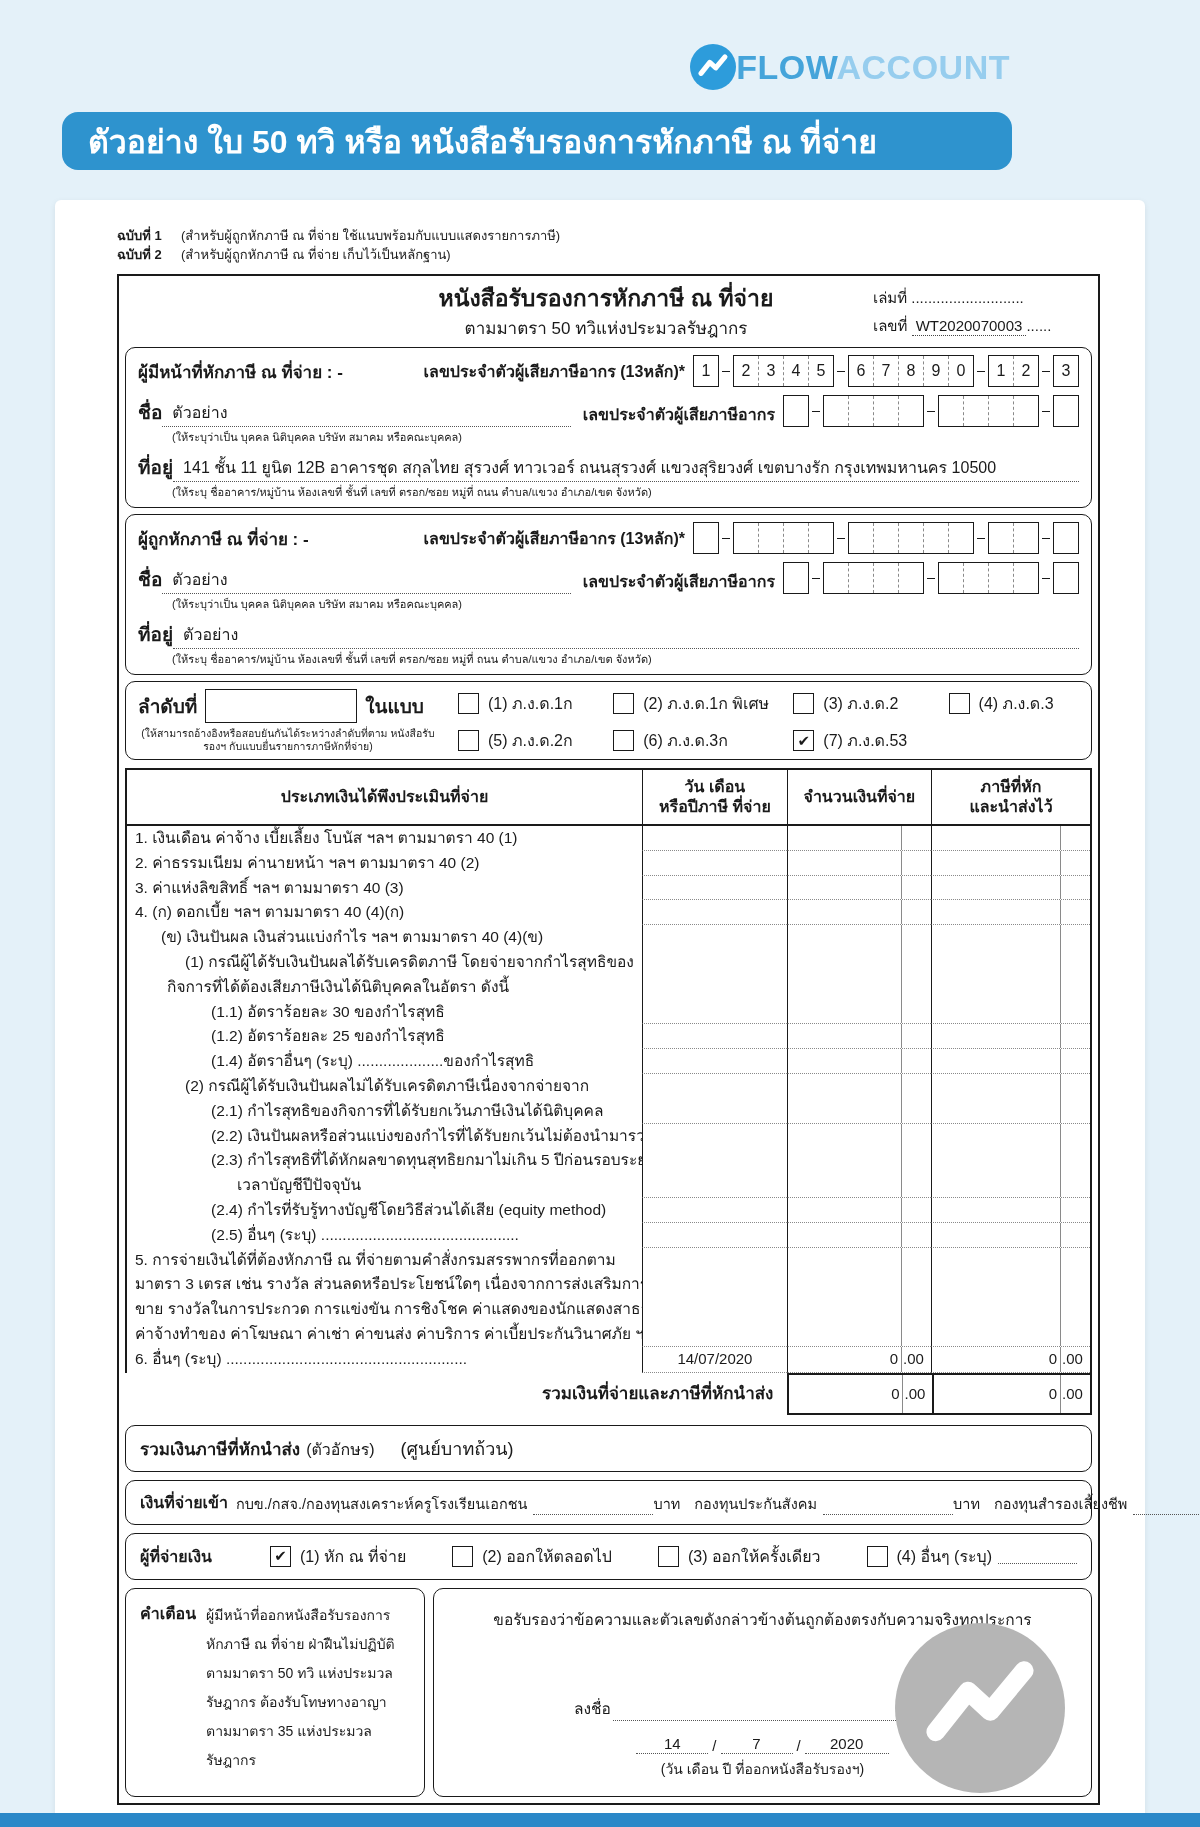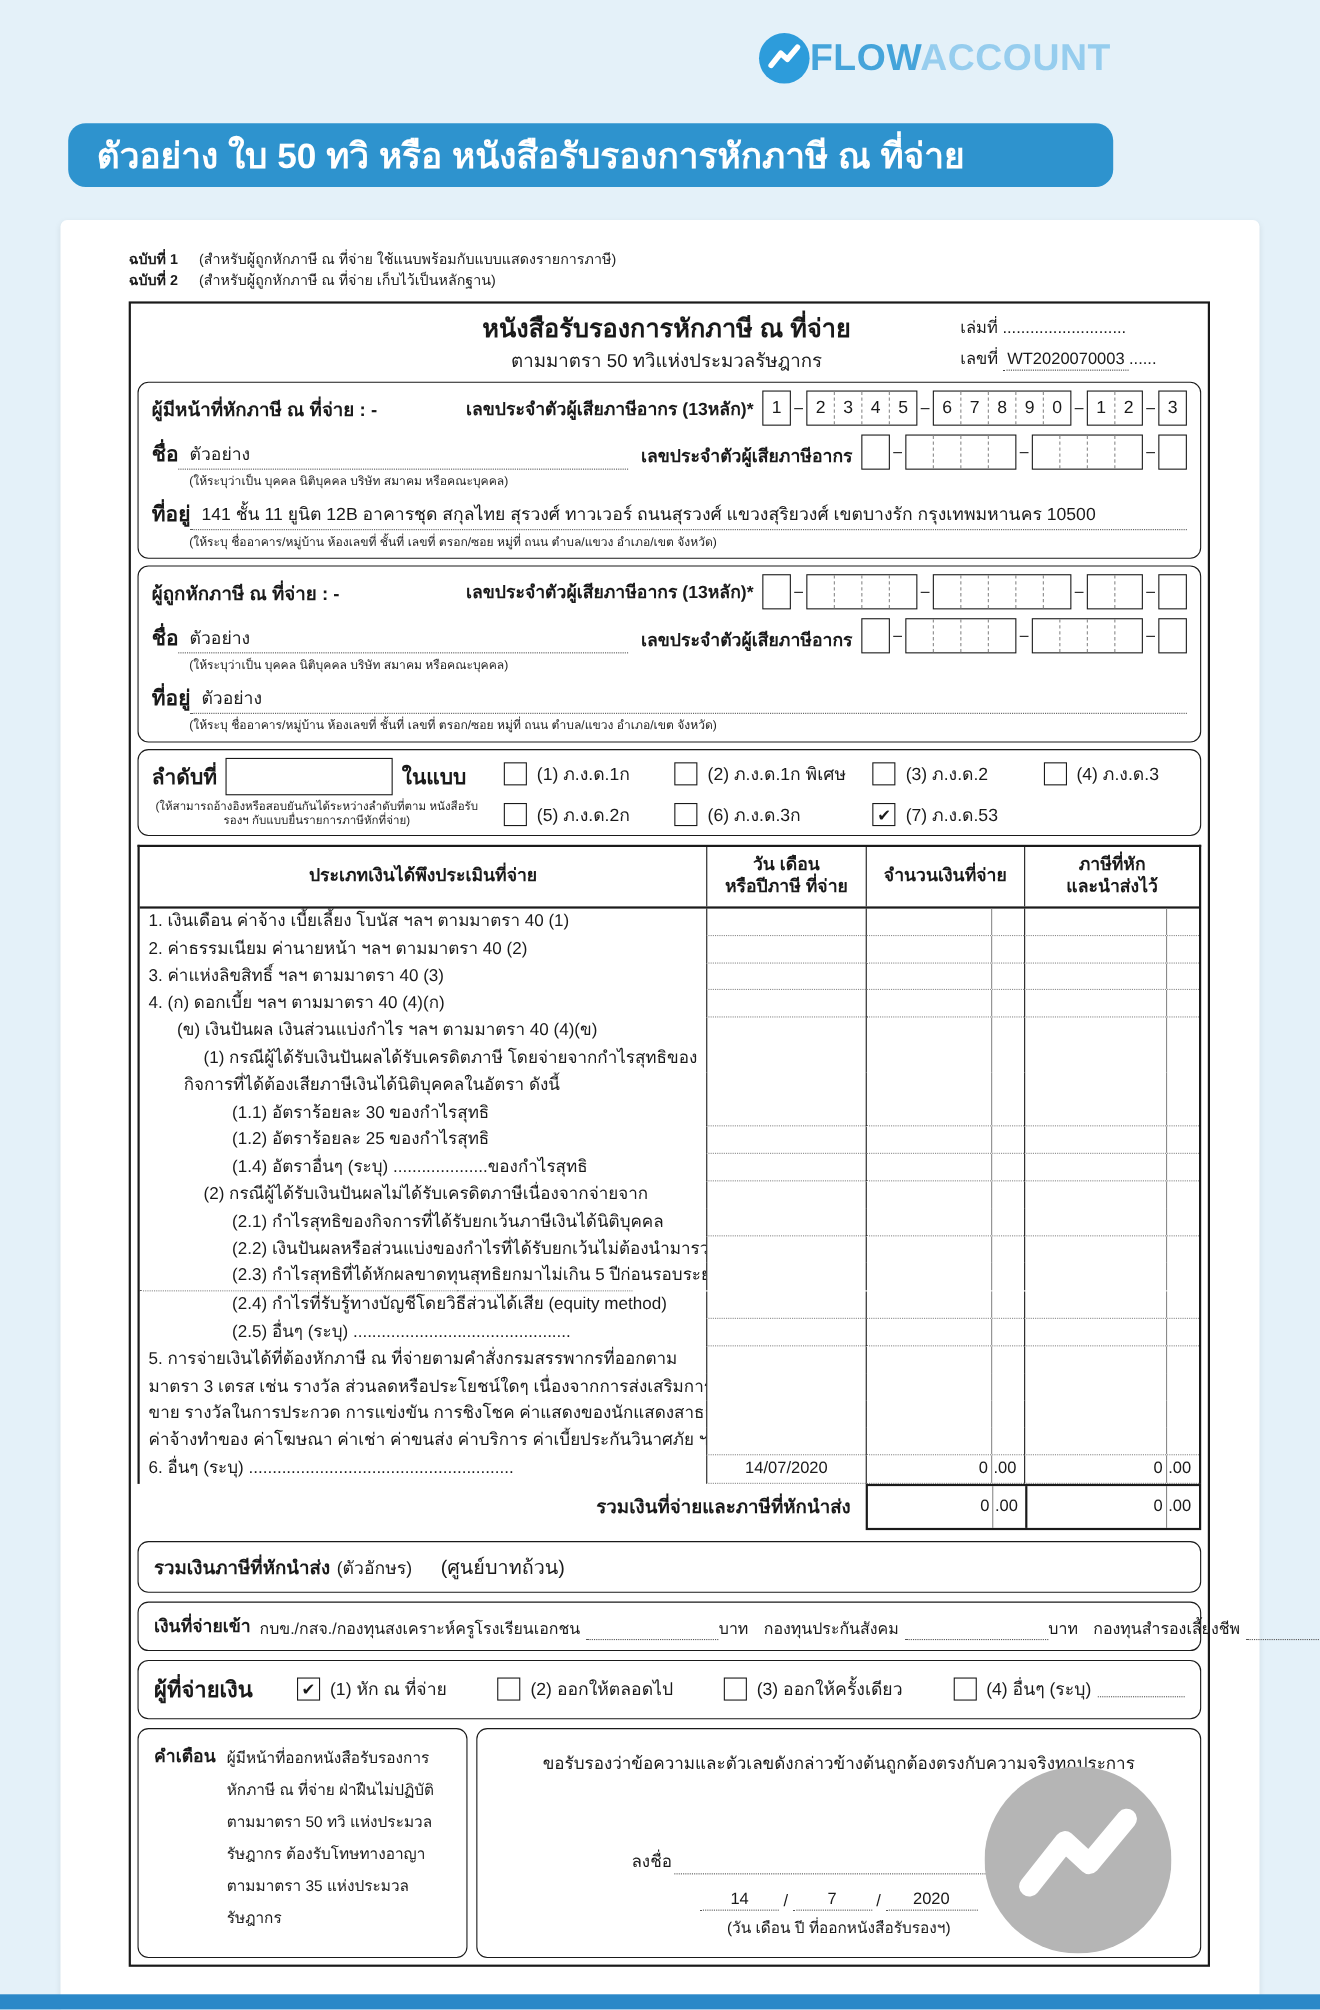--- a/index.html
+++ b/index.html
@@ -1,20 +1,20 @@
 <!DOCTYPE html>
 <html><head>
 <meta charset="utf-8">
 <style>
   html,body{margin:0;padding:0;background:#e4f1f9;}
   body{font-family:"Liberation Sans","DejaVu Sans",sans-serif;color:#1a1a1a;}
   .page{position:relative;width:1200px;height:1827px;background:#e4f1f9;overflow:hidden;margin:0 auto;}
 
   
-  .logo{position:absolute;top:30px;right:190px;display:flex;align-items:center;gap:0;}
+  .logo{position:absolute;top:44px;right:190px;display:flex;align-items:center;gap:0;}
   .logo-circle{width:46px;height:46px;border-radius:50%;background:#2d9cdb;display:flex;align-items:center;justify-content:center;}
   .logo-word{font-size:34px;font-weight:bold;letter-spacing:.5px;}
   .logo-flow{color:#45a4da;}
   .logo-account{color:#96cdee;}
 
   
   .banner{position:absolute;top:112px;left:62px;width:950px;height:58px;background:#2e93ce;border-radius:16px;
           display:flex;align-items:center;padding:0 26px;box-sizing:border-box;}
   .banner-title{color:#ffffff;font-size:32px;font-weight:bold;white-space:nowrap;}
 
@@ -101,21 +101,21 @@
   .words-val{margin-left:26px;font-size:18px;}
 
   .funds-box{border:1.5px solid #1a1a1a;border-radius:10px;margin-top:8px;padding:9px 14px;font-size:14.5px;display:flex;align-items:flex-end;}
   .funds-label{font-weight:bold;font-size:16px;margin-right:8px;white-space:nowrap;}
   .funds-items{flex:1;display:flex;align-items:flex-end;flex-wrap:nowrap;}
   .fund{display:flex;align-items:flex-end;white-space:nowrap;}
   .fund .leader{height:12px;}
   .fund + .fund{margin-left:14px;}
 
   .ptype-box{border:1.5px solid #1a1a1a;border-radius:10px;margin-top:8px;padding:10px 14px;display:flex;align-items:center;}
-  .ptype-label{font-weight:bold;font-size:20px;width:130px;flex:0 0 130px;}
+  .ptype-label{font-weight:bold;font-size:16px;width:130px;flex:0 0 130px;}
   .ptype-opts{flex:1;display:flex;align-items:center;}
   .ptype-opts .opt{margin-right:46px;}
   .ptype-opts .opt:last-child{flex:1;margin-right:0;}
 
   
   .bottom-split{display:flex;gap:8px;margin-top:8px;}
   .warn-box{width:300px;flex:0 0 300px;border:1.5px solid #1a1a1a;border-radius:10px;padding:12px 14px;box-sizing:border-box;}
   .warn-inner{display:flex;}
   .warn-label{font-weight:bold;font-size:16px;margin-right:10px;white-space:nowrap;}
   .warn-lines{font-size:14px;line-height:29px;}
@@ -545,20 +545,21 @@
               <div class="c-amt">
                 <span class="vmain"></span>
                 <span class="vsat"></span>
               </div>
               <div class="c-tax">
                 <span class="vmain"></span>
                 <span class="vsat"></span>
               </div>
             </div>
             <div class="trow">
+              <div class="c-desc" style="padding-left: 110px;">เวลาบัญชีปีปัจจุบัน</div>
               <div class="c-date dots"></div>
               <div class="c-amt dots">
                 <span class="vmain"></span>
                 <span class="vsat"></span>
               </div>
               <div class="c-tax dots">
                 <span class="vmain"></span>
                 <span class="vsat"></span>
               </div>
             </div>

